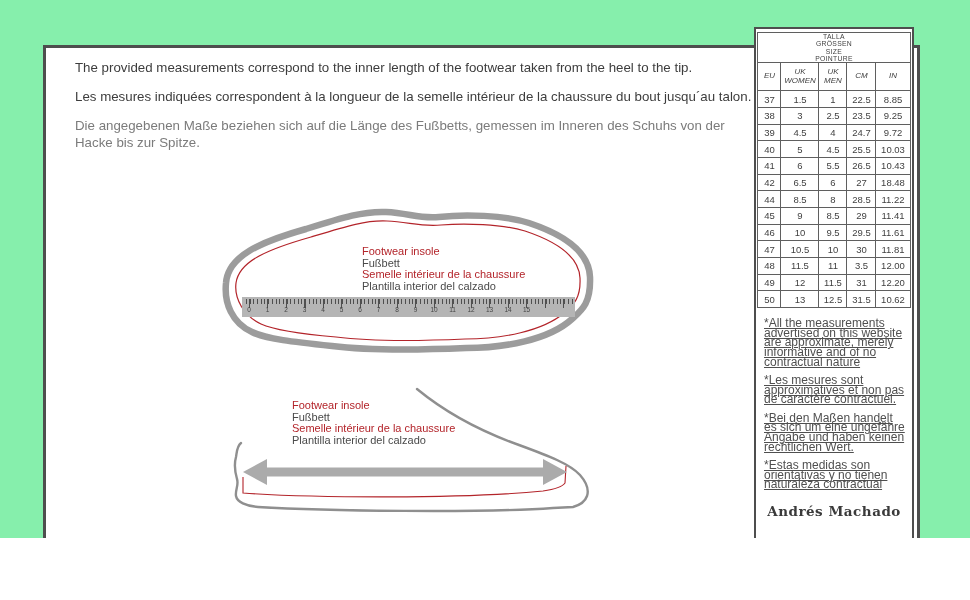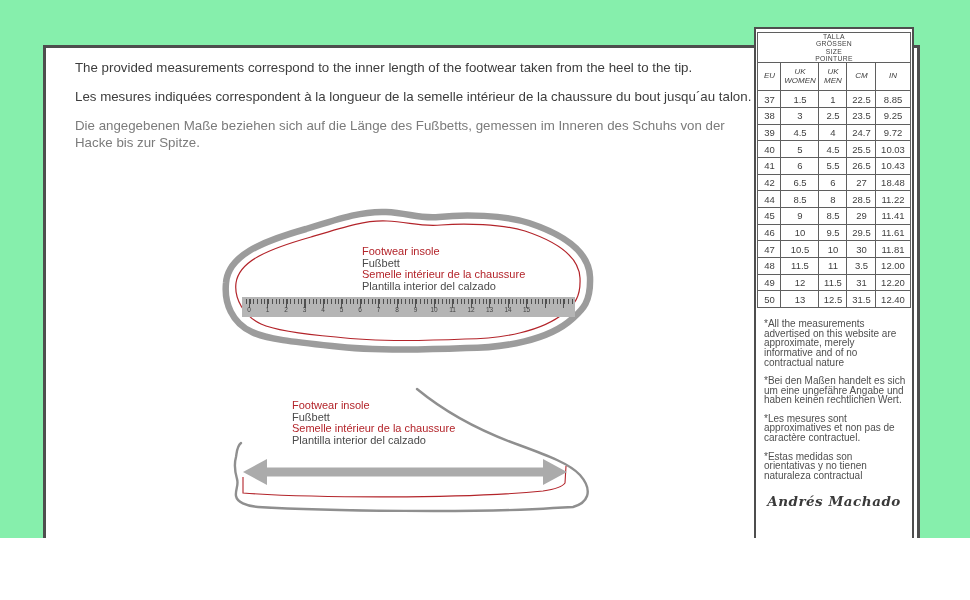--- a/index.html
+++ b/index.html
@@ -41,23 +41,23 @@
         color:#3f3f3f;padding:0;}
   td.title-cell{height:29px;}
   .t-line{font-size:6.8px;line-height:7.3px;letter-spacing:0.3px;color:#3f3f3f;text-align:center;}
   th.colhead{height:27px;font-size:8px;line-height:8.6px;font-weight:normal;font-style:italic;}
   td.cell{height:15.7px;font-size:9.5px;}
   col.c-eu{width:23px;} col.c-ukw{width:38px;} col.c-ukm{width:28px;}
   col.c-cm{width:29px;} col.c-in{width:34px;}
 
   
   .footnotes{margin:11px 6px 0 8px;}
-  .fnote{font-size:10px;line-height:9.6px;color:#4f4f4f;margin:0 0 9px 0;}
+  .fnote{font-size:12px;line-height:9.6px;color:#4f4f4f;margin:0 0 9px 0;text-decoration:underline;}
   .signature{margin-top:13px;text-align:center;font-family:"DejaVu Serif",serif;
-             font-style:italic;font-weight:bold;font-size:13.5px;color:#3a3a3a;letter-spacing:0.5px;}
+             font-weight:bold;font-size:13.5px;color:#3a3a3a;letter-spacing:0.5px;}
 </style>
 </head>
 <body>
 
 <div id="stage">
 
   <div class="main-box"></div>
 
   <div class="intro">
       <p class="para dark">The provided measurements correspond to the inner length of the footwear taken from the heel to the tip.</p>
@@ -235,26 +235,26 @@
             <td class="cell">12</td>
             <td class="cell">11.5</td>
             <td class="cell">31</td>
             <td class="cell">12.20</td>
           </tr>
           <tr>
             <td class="cell">50</td>
             <td class="cell">13</td>
             <td class="cell">12.5</td>
             <td class="cell">31.5</td>
-            <td class="cell">12.40</td>
+            <td class="cell">10.62</td>
           </tr>
         </tbody>
     </table>
     <div class="footnotes">
         <p class="fnote">*All the measurements advertised on this website are approximate, merely informative and of no contractual nature</p>
+        <p class="fnote">*Les mesures sont approximatives et non pas de caractère contractuel.</p>
         <p class="fnote">*Bei den Maßen handelt es sich um eine ungefähre Angabe und haben keinen rechtlichen Wert.</p>
-        <p class="fnote">*Les mesures sont approximatives et non pas de caractère contractuel.</p>
         <p class="fnote">*Estas medidas son orientativas y no tienen naturaleza contractual</p>
       </div>
     <div class="signature">Andrés Machado</div>
   </div>
 
 </div>
 
 </body></html>

